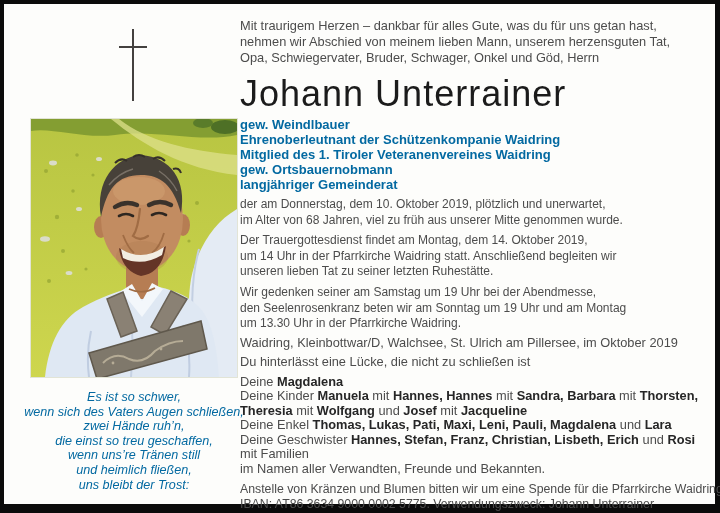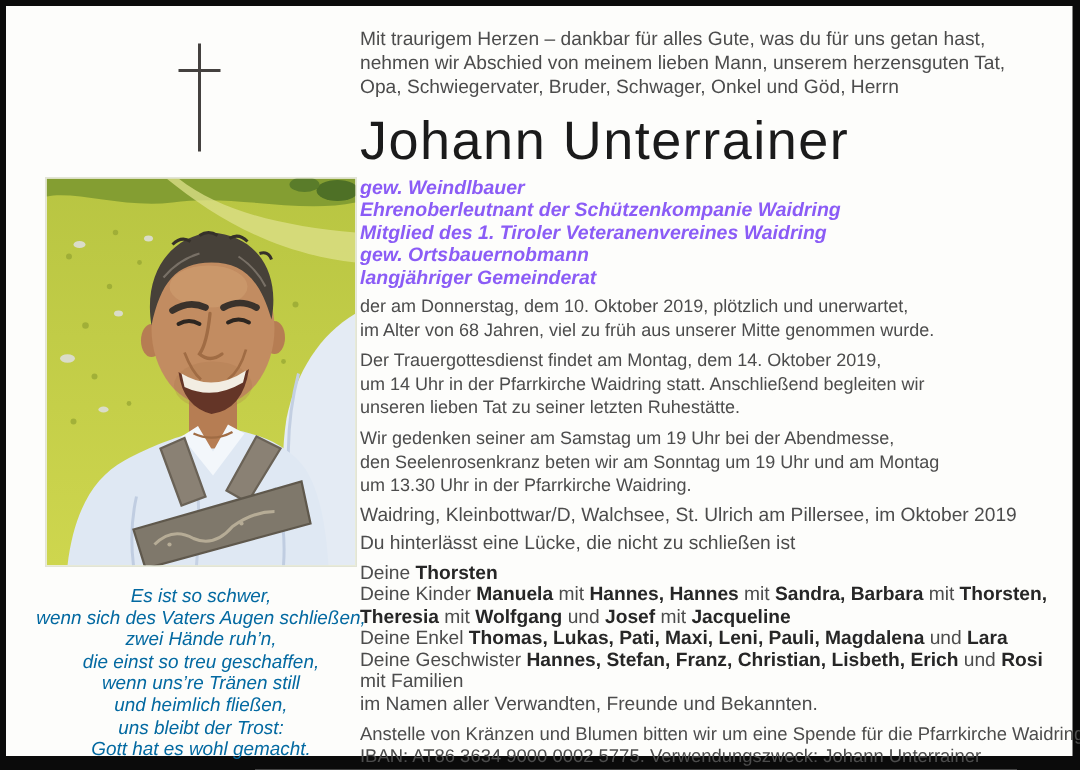--- a/index.html
+++ b/index.html
@@ -34,21 +34,21 @@
   .right-col{
     position:absolute;left:236px;top:14px;width:474px;
     color:#4c4c4c;
   }
   .intro-line{font-size:12.8px;line-height:16px;white-space:nowrap;}
   .deceased-name{
     font-size:36px;font-weight:normal;color:#1b1b1b;
     line-height:38px;letter-spacing:1px;margin-top:9px;white-space:nowrap;
   }
   .titles{margin-top:4px;}
-  .title-line{font-size:13px;font-weight:bold;color:#8b5cf6;line-height:15px;white-space:nowrap;font-style:italic;}
+  .title-line{font-size:13px;font-weight:bold;color:#0369a1;line-height:15px;white-space:nowrap;}
   .para{margin-top:5px;}
   .para-line{font-size:12px;line-height:15.6px;white-space:nowrap;}
   .places-line{margin-top:3px;font-size:12.8px;line-height:15.6px;white-space:nowrap;}
   .farewell-line{margin-top:4px;font-size:12.8px;line-height:15.6px;white-space:nowrap;}
   .family{margin-top:5px;}
   .family-line{font-size:12.8px;line-height:14.5px;white-space:nowrap;}
   .family-line .bold{font-weight:bold;color:#262626;}
   .donation{margin-top:6px;}
   .donation-line{font-size:12.3px;line-height:15px;white-space:nowrap;}
 </style>
@@ -153,21 +153,20 @@
     </div>
 
     <div class="poem">
       <div class="poem-line">Es ist so schwer,</div>
       <div class="poem-line">wenn sich des Vaters Augen schließen,</div>
       <div class="poem-line">zwei Hände ruh’n,</div>
       <div class="poem-line">die einst so treu geschaffen,</div>
       <div class="poem-line">wenn uns’re Tränen still</div>
       <div class="poem-line">und heimlich fließen,</div>
       <div class="poem-line">uns bleibt der Trost:</div>
-      <div class="poem-line">Gott hat es wohl gemacht.</div>
     </div>
 
     <div class="right-col">
 
       <div>
         <div class="intro-line">Mit traurigem Herzen – dankbar für alles Gute, was du für uns getan hast,</div>
         <div class="intro-line">nehmen wir Abschied von meinem lieben Mann, unserem herzensguten Tat,</div>
         <div class="intro-line">Opa, Schwiegervater, Bruder, Schwager, Onkel und Göd, Herrn</div>
       </div>
 
@@ -196,21 +195,21 @@
         <div class="para-line">Wir gedenken seiner am Samstag um 19 Uhr bei der Abendmesse,</div>
         <div class="para-line">den Seelenrosenkranz beten wir am Sonntag um 19 Uhr und am Montag</div>
         <div class="para-line">um 13.30 Uhr in der Pfarrkirche Waidring.</div>
       </div>
 
       <div class="places-line">Waidring, Kleinbottwar/D, Walchsee, St. Ulrich am Pillersee, im Oktober 2019</div>
 
       <div class="farewell-line">Du hinterlässt eine Lücke, die nicht zu schließen ist</div>
 
       <div class="family">
-        <div class="family-line"><span>Deine </span><span class="bold">Thorsten</span></div>
+        <div class="family-line"><span>Deine </span><span class="bold">Magdalena</span></div>
         <div class="family-line"><span>Deine Kinder </span><span class="bold">Manuela</span><span> mit </span><span class="bold">Hannes, Hannes</span><span> mit </span><span class="bold">Sandra, Barbara</span><span> mit </span><span class="bold">Thorsten,</span></div>
         <div class="family-line"><span class="bold">Theresia</span><span> mit </span><span class="bold">Wolfgang</span><span> und </span><span class="bold">Josef</span><span> mit </span><span class="bold">Jacqueline</span></div>
         <div class="family-line"><span>Deine Enkel </span><span class="bold">Thomas, Lukas, Pati, Maxi, Leni, Pauli, Magdalena</span><span> und </span><span class="bold">Lara</span></div>
         <div class="family-line"><span>Deine Geschwister </span><span class="bold">Hannes, Stefan, Franz, Christian, Lisbeth, Erich</span><span> und </span><span class="bold">Rosi</span></div>
         <div class="family-line"><span>mit Familien</span></div>
         <div class="family-line"><span>im Namen aller Verwandten, Freunde und Bekannten.</span></div>
       </div>
 
       <div class="donation">
         <div class="donation-line">Anstelle von Kränzen und Blumen bitten wir um eine Spende für die Pfarrkirche Waidring</div>

